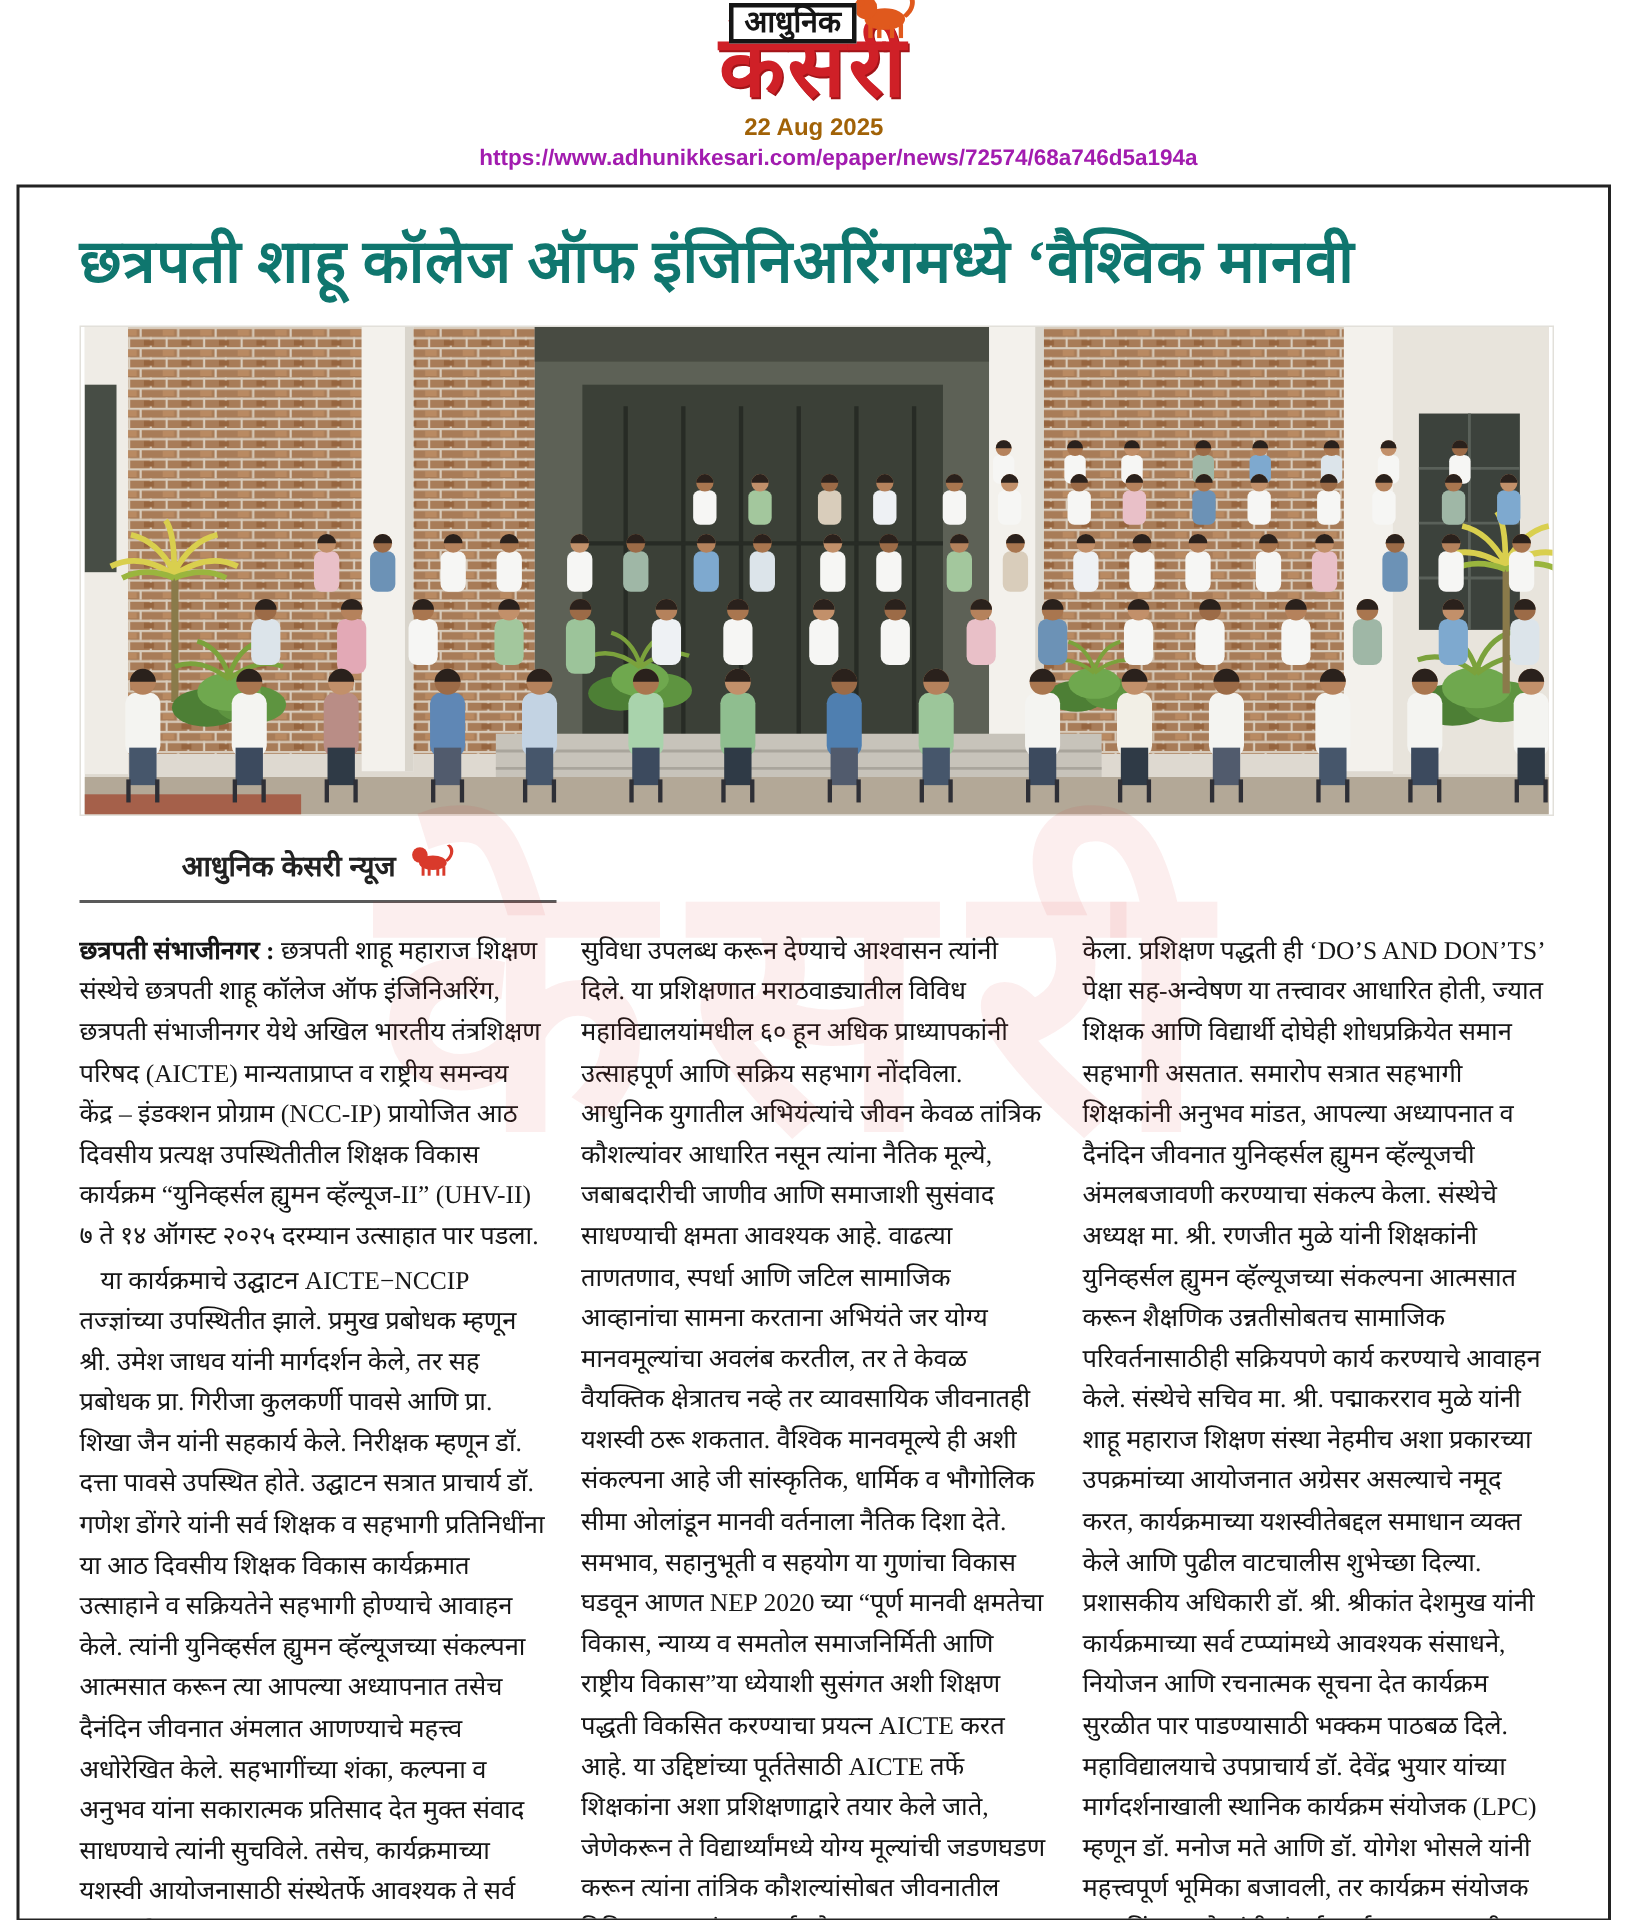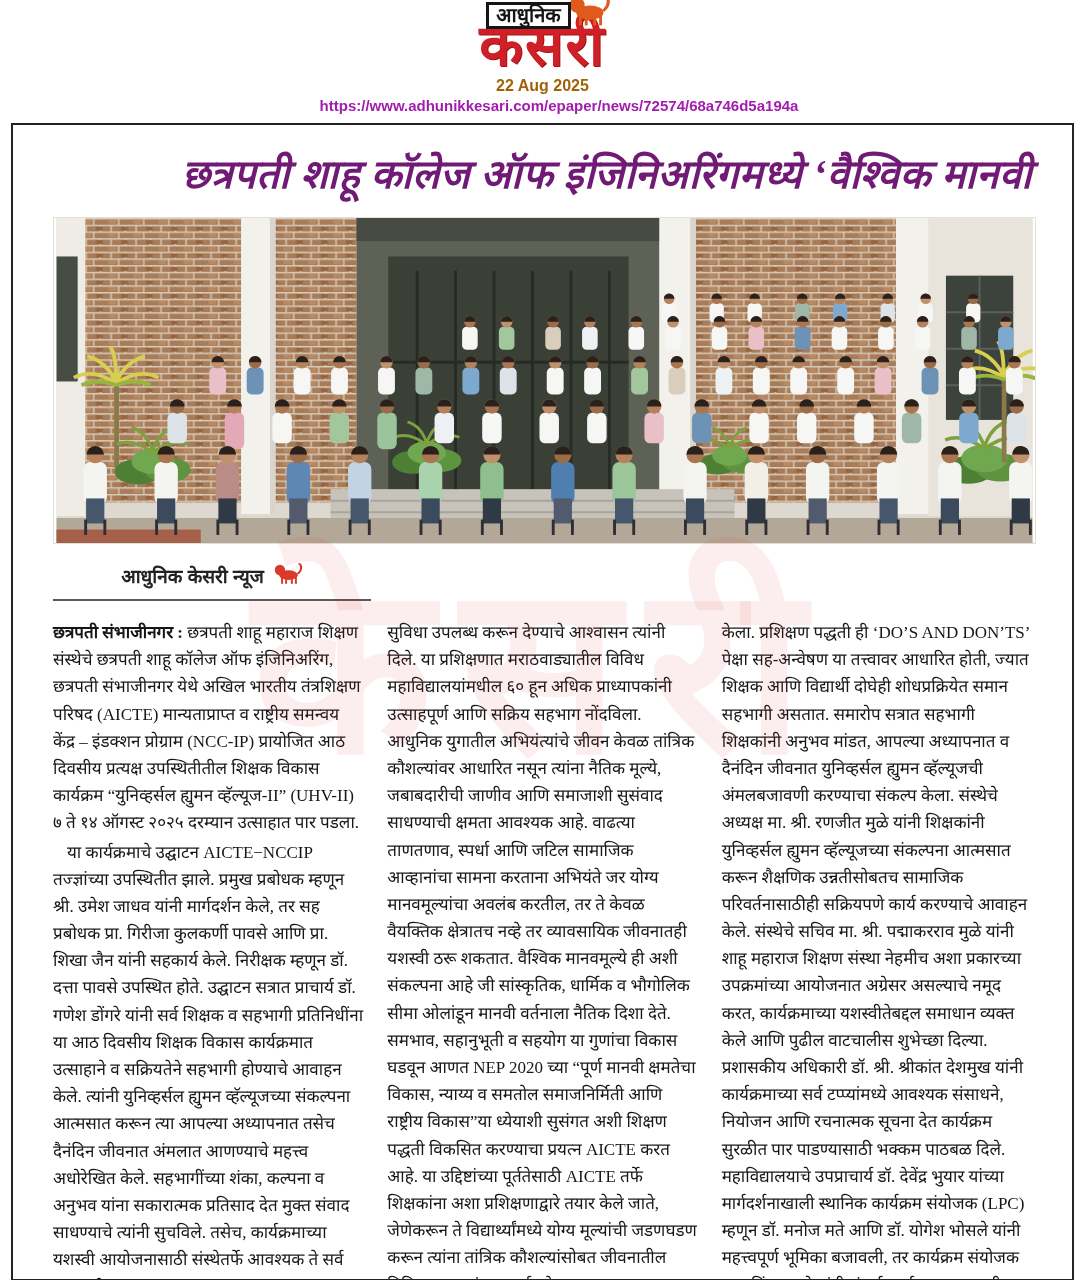--- a/index.html
+++ b/index.html
@@ -26,22 +26,22 @@
   }
   .pub-date { font-family:"Liberation Sans", sans-serif; font-size:16px; font-weight:bold; color:#a16207; margin-top:3px; }
   .pub-url  { font-family:"Liberation Sans", sans-serif; font-size:15px; font-weight:bold; color:#a21caf; margin-top:2px; text-decoration:none; display:block;margin-left:33px; }
   
   .article-frame {
     position:relative; margin:9px auto 0; width:1063px; height:1158px;
     border:2px solid #232323; background:#fff; padding:24px 40px 16px;
     overflow:hidden;
   }
   .headline {
-    text-align:right; font-weight:bold; color:#701a75;
-    font-size:40px; line-height:1.3; letter-spacing:0.5px;font-style:italic;
+    text-align:left; font-weight:bold; color:#0f766e;
+    font-size:40px; line-height:1.3; letter-spacing:0.5px;
   }
   .photo-wrap { margin:16px auto 0; width:983px; }
   .photo-wrap svg { display:block; border:1px solid #e2e0da; }
   
   .byline-block {
     margin-top:18px; width:318px;
     display:flex; align-items:center; justify-content:center; gap:9px;
     border-bottom:2px solid #5a5a5a; padding-bottom:9px;text-align:right;
   }
   .byline-text { font-size:19px; font-weight:bold; color:#222; font-family:"Liberation Sans", sans-serif; }

